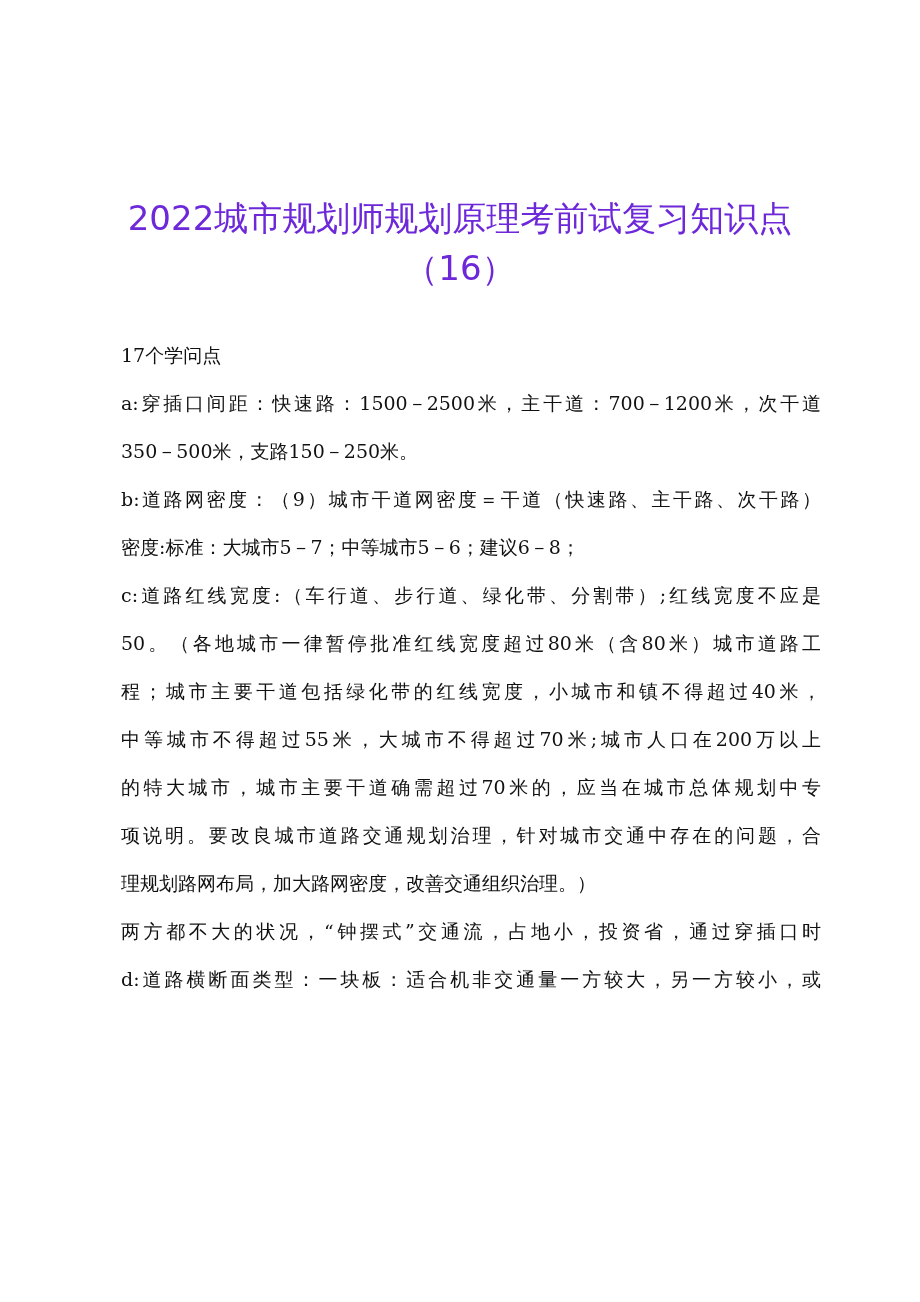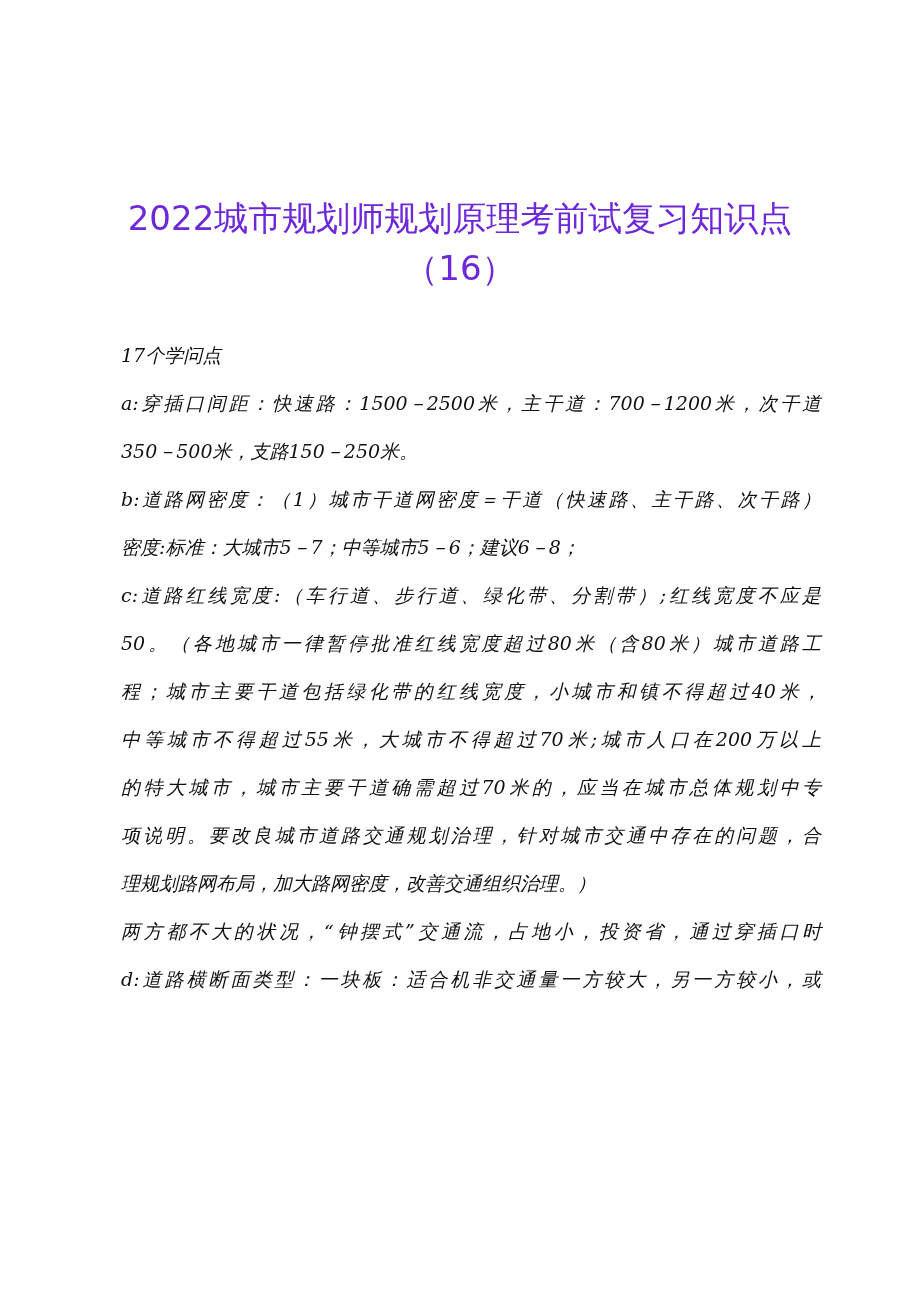--- a/index.html
+++ b/index.html
@@ -36,21 +36,20 @@
     .title-line1 { top: 193px; }
     .title-line2 { top: 243px; }
     .body-text {
       position: absolute;
       left: 121px;
       top: 331px;
       width: 700px;
       font-size: 19px;
       line-height: 48px;
       color: #111111;
-      font-style: italic;
     }
     .line {
       display: block;
       white-space: nowrap;
       height: 48px;
       text-align: justify;
       text-align-last: justify;
     }
     .line.last {
       text-align-last: left;
@@ -60,21 +59,21 @@
 <body>
 
 <div class="page">
   <div class="title title-line1">2022城市规划师规划原理考前试复习知识点</div>
   <div class="title title-line2">（16）</div>
 
   <div class="body-text">
     <span class="line last">17个学问点</span>
     <span class="line">a:穿插口间距：快速路：1500－2500米，主干道：700－1200米，次干道</span>
     <span class="line last">350－500米，支路150－250米。</span>
-    <span class="line">b:道路网密度：（1）城市干道网密度＝干道（快速路、主干路、次干路）</span>
+    <span class="line">b:道路网密度：（9）城市干道网密度＝干道（快速路、主干路、次干路）</span>
     <span class="line last">密度:标准：大城市5－7；中等城市5－6；建议6－8；</span>
     <span class="line">c:道路红线宽度:（车行道、步行道、绿化带、分割带）;红线宽度不应是</span>
     <span class="line">50。（各地城市一律暂停批准红线宽度超过80米（含80米）城市道路工</span>
     <span class="line">程；城市主要干道包括绿化带的红线宽度，小城市和镇不得超过40米，</span>
     <span class="line">中等城市不得超过55米，大城市不得超过70米;城市人口在200万以上</span>
     <span class="line">的特大城市，城市主要干道确需超过70米的，应当在城市总体规划中专</span>
     <span class="line">项说明。要改良城市道路交通规划治理，针对城市交通中存在的问题，合</span>
     <span class="line last">理规划路网布局，加大路网密度，改善交通组织治理。）</span>
     <span class="line">两方都不大的状况，“钟摆式”交通流，占地小，投资省，通过穿插口时</span>
     <span class="line">d:道路横断面类型：一块板：适合机非交通量一方较大，另一方较小，或</span>

